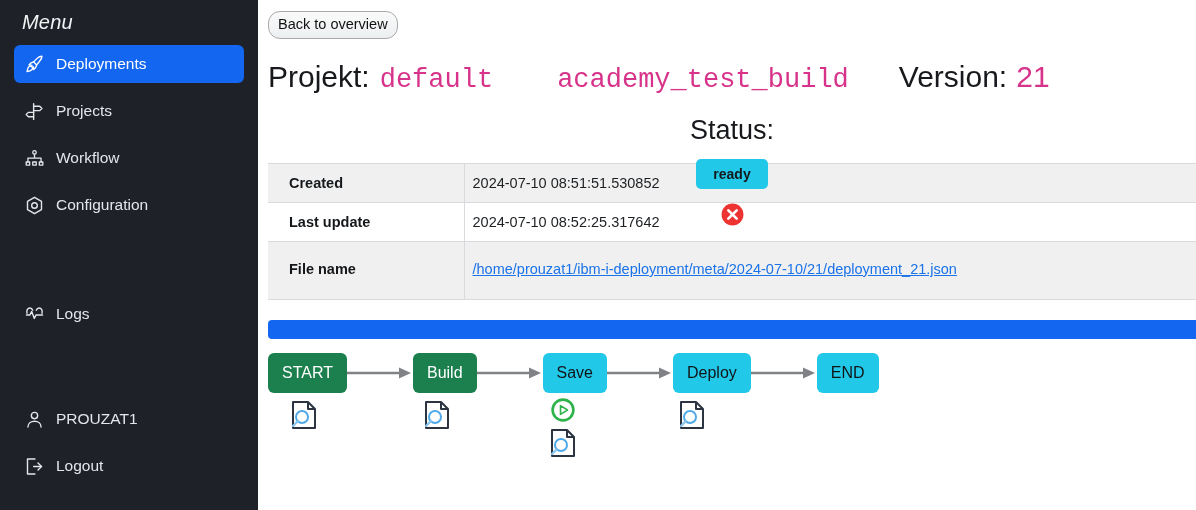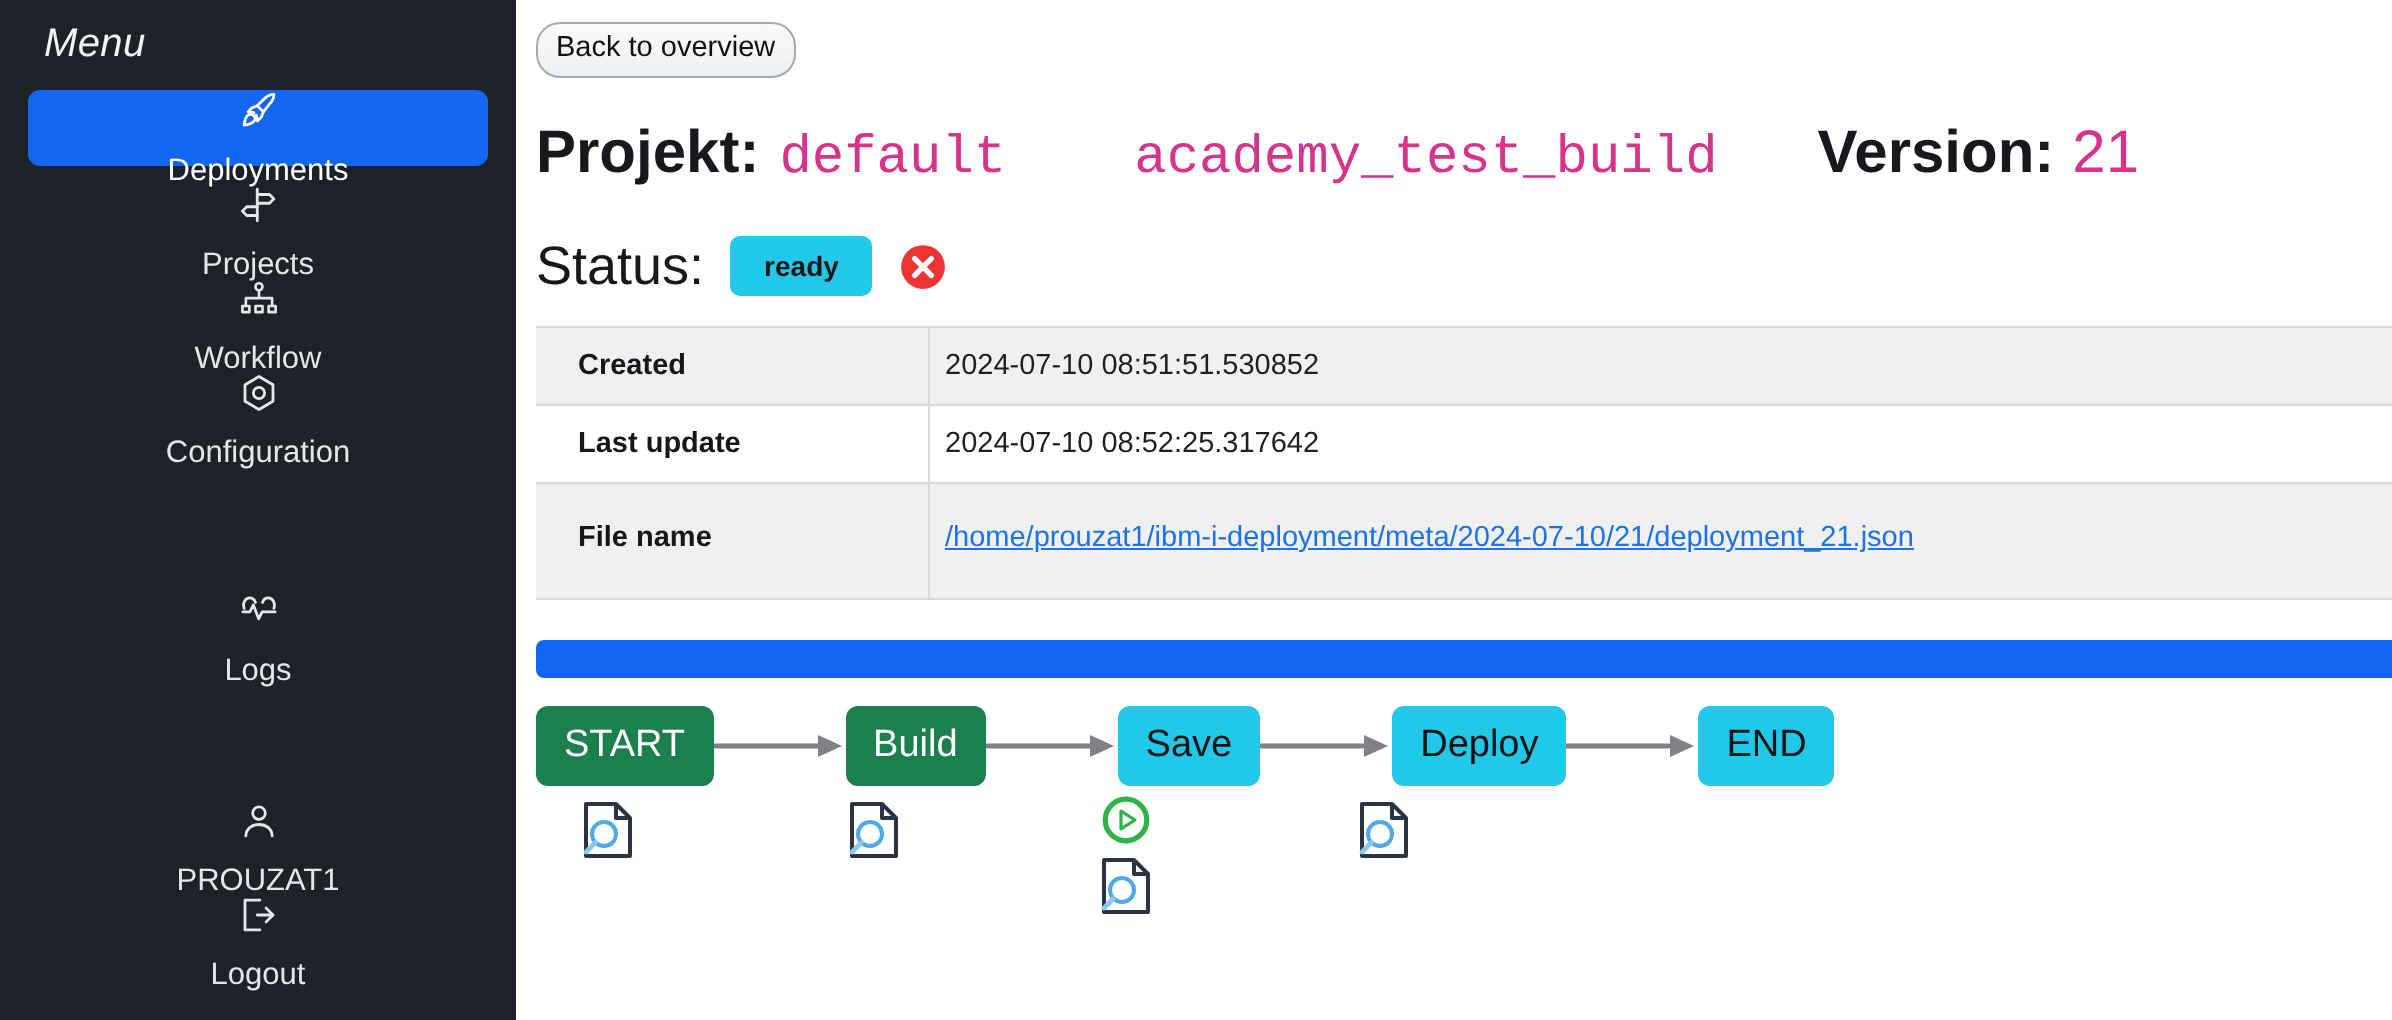--- a/index.html
+++ b/index.html
@@ -34,21 +34,20 @@
     align-items: center;
     gap: 11px;
     height: 38px;
     margin: 0 14px 9px 14px;
     padding: 0 10px;
     border-radius: 6px;
     font-size: 15.5px;
     color: #e4e6ea;
     cursor: pointer;
     white-space: nowrap;
-    flex-direction: column;
   }
   .nav-item.active { background: #1366f0; color: #fff; }
   .nav-icon { width: 21px; height: 21px; display: block; flex: 0 0 21px; }
   .nav-icon svg { display: block; width: 21px; height: 21px; }
 
   .sidebar-bottom { position: absolute; left: 0; right: 0; top: 295px; }
   .spacer-gap { height: 58px; }
 
   
   .main {
@@ -71,37 +70,38 @@
   }
   .headline {
     margin-top: 22px;
     font-size: 30px;
     color: #17191c;
     white-space: nowrap;
     line-height: 1.05;
     display: flex;
     align-items: baseline;
   }
-  .headline .lbl { font-weight: 700; text-align: center; }
+  .headline .lbl { font-weight: 400; text-align: center; }
   .headline .mono {
     font-family: "Liberation Mono", monospace;
     color: #d7338b;
     font-size: 27px;
     margin-left: 10px;
   }
   .headline .valnum { color: #d7338b; font-size: 30px; margin-left: 9px; }
   .gap-1 { width: 54px; }
   .gap-2 { width: 50px; }
 
   .status-row {
     margin-top: 21px;
     display: flex;
     align-items: center;
     gap: 13px;
     height: 36px;
+    flex-direction: column;
   }
   .status-label { font-size: 27px; color: #17191c; }
   .badge-ready {
     background: #22c8e8;
     color: #14181c;
     font-size: 14px;
     font-weight: 700;
     border-radius: 5px;
     padding: 8px 17px;
     line-height: 1;
@@ -155,21 +155,21 @@
     position: relative;
     height: 130px;
   }
   .flow-row { display: flex; align-items: flex-start; height: 40px; }
   .node {
     height: 40px;
     border-radius: 6px;
     display: flex;
     align-items: center;
     justify-content: center;
-    font-size: 19px;
+    font-size: 16px;
     cursor: pointer;
     white-space: nowrap;
     padding: 0 14px;
   }
   .node.green { background: #1c7f4e; color: #ffffff; }
   .node.cyan  { background: #22c8e8; color: #111417; }
   .connector { width: 66px; height: 40px; display: flex; align-items: center; }
   .connector svg { display: block; }
 
   .node-icons {

